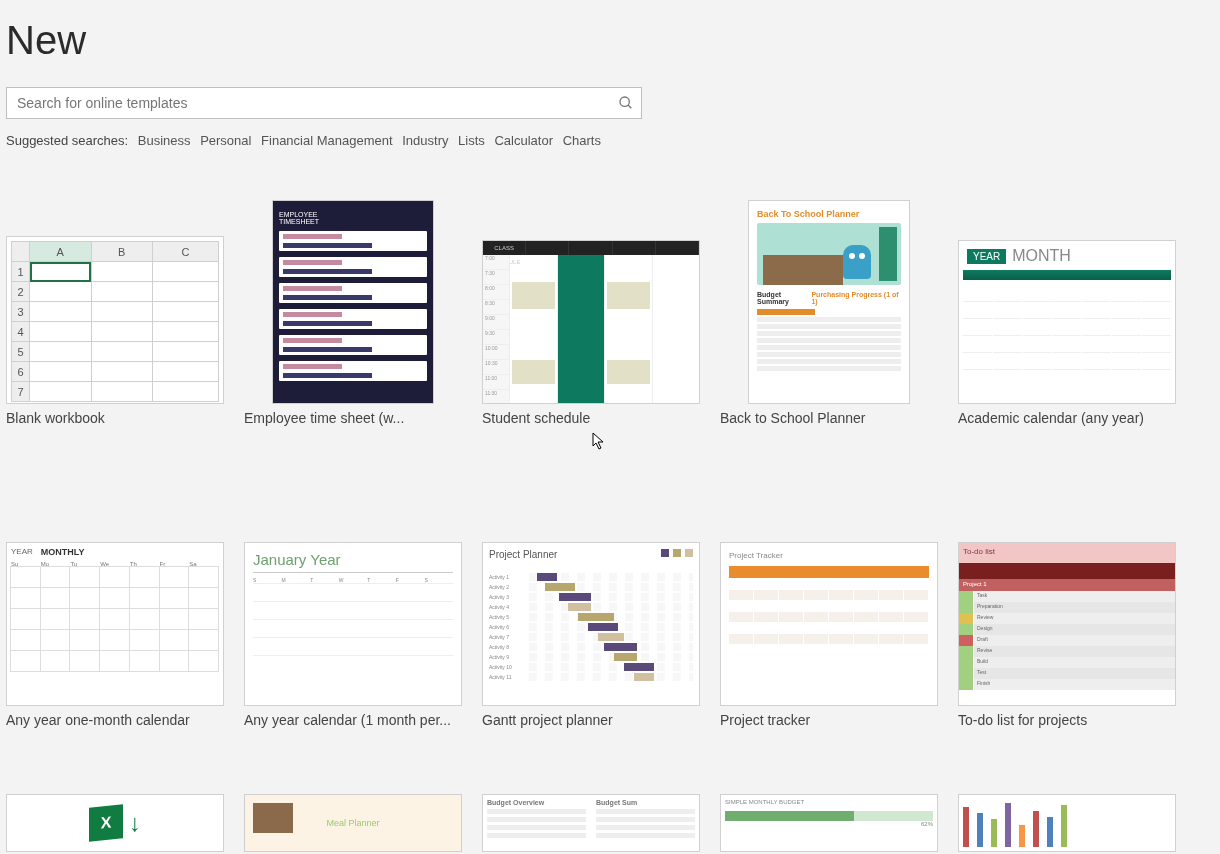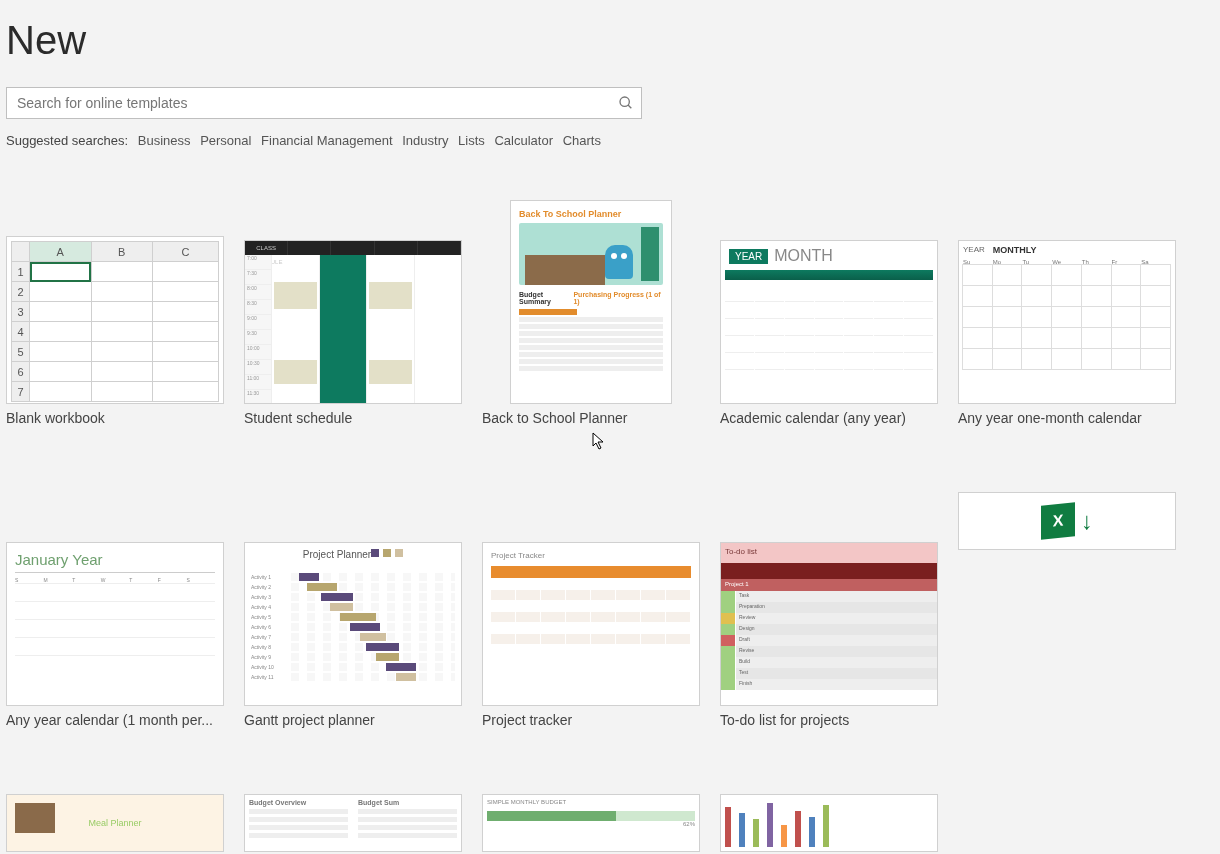--- a/index.html
+++ b/index.html
@@ -151,21 +151,21 @@
   
   .thumb-anyyear { height: 164px; padding:8px; }
   .ay-title { color:#6fa06f; font-size:15px; }
   .ay-hr { height:1px; background:#ccc; margin:4px 0; }
   .ay-days{display:grid; grid-template-columns:repeat(7,1fr); font-size:5px; color:#888;}
   .ay-grid{display:grid; grid-template-columns:repeat(7,1fr);}
   .ay-grid div{height:18px; border-top:1px solid #eee; font-size:5px; color:#aaa; padding:1px;}
 
   
   .thumb-gantt { height: 164px; padding:6px; }
-  .g-title{font-size:10px; color:#555; margin-bottom:13px; display:flex; justify-content:center;}
+  .g-title{font-size:10px; color:#555; margin-bottom:13px; display:flex; justify-content:space-between;}
   .g-title .leg{display:flex; gap:4px;}
   .g-title .leg span{width:8px;height:8px;display:inline-block;}
   .g-row{display:flex; align-items:center; height:8px; margin-bottom:2px;}
   .g-row .lab{width:40px; font-size:5px; color:#888;}
   .g-row .track{flex:1; position:relative; background:repeating-linear-gradient(90deg,#f7f7f7 0 8px,#fff 8px 16px); height:8px;}
   .g-bar{position:absolute; top:0; bottom:0;}
 
   
   .thumb-ptrack { height: 164px; padding:8px; }
   .pt-title{font-size:8px; color:#888; margin-bottom:6px;}
@@ -291,20 +291,34 @@
                 <td></td>
                 <td></td>
               </tr>
         </tbody>
           </table>
       </div>
     </div>
     <div class="template-label">Blank workbook</div>
   </div>
 
+  <div class="template-card">
+    <div class="thumb-area">
+      <div class="thumb thumb-emp" style="width:162px;margin:0 auto;">
+        <div class="emp-head">EMPLOYEE<br>TIMESHEET</div>
+        <div class="emp-row"></div>
+          <div class="emp-row"></div>
+          <div class="emp-row"></div>
+        <div class="emp-row"></div>
+          <div class="emp-row"></div>
+          <div class="emp-row"></div>
+      </div>
+    </div>
+    <div class="template-label">Employee time sheet (w...</div>
+  </div>
 
   <div class="template-card">
     <div class="thumb-area">
       <div class="thumb thumb-sched">
         <div class="sched-head">
             <div>CLASS SCHEDULE</div>
             <div></div>
             <div></div>
             <div></div>
             <div></div>

